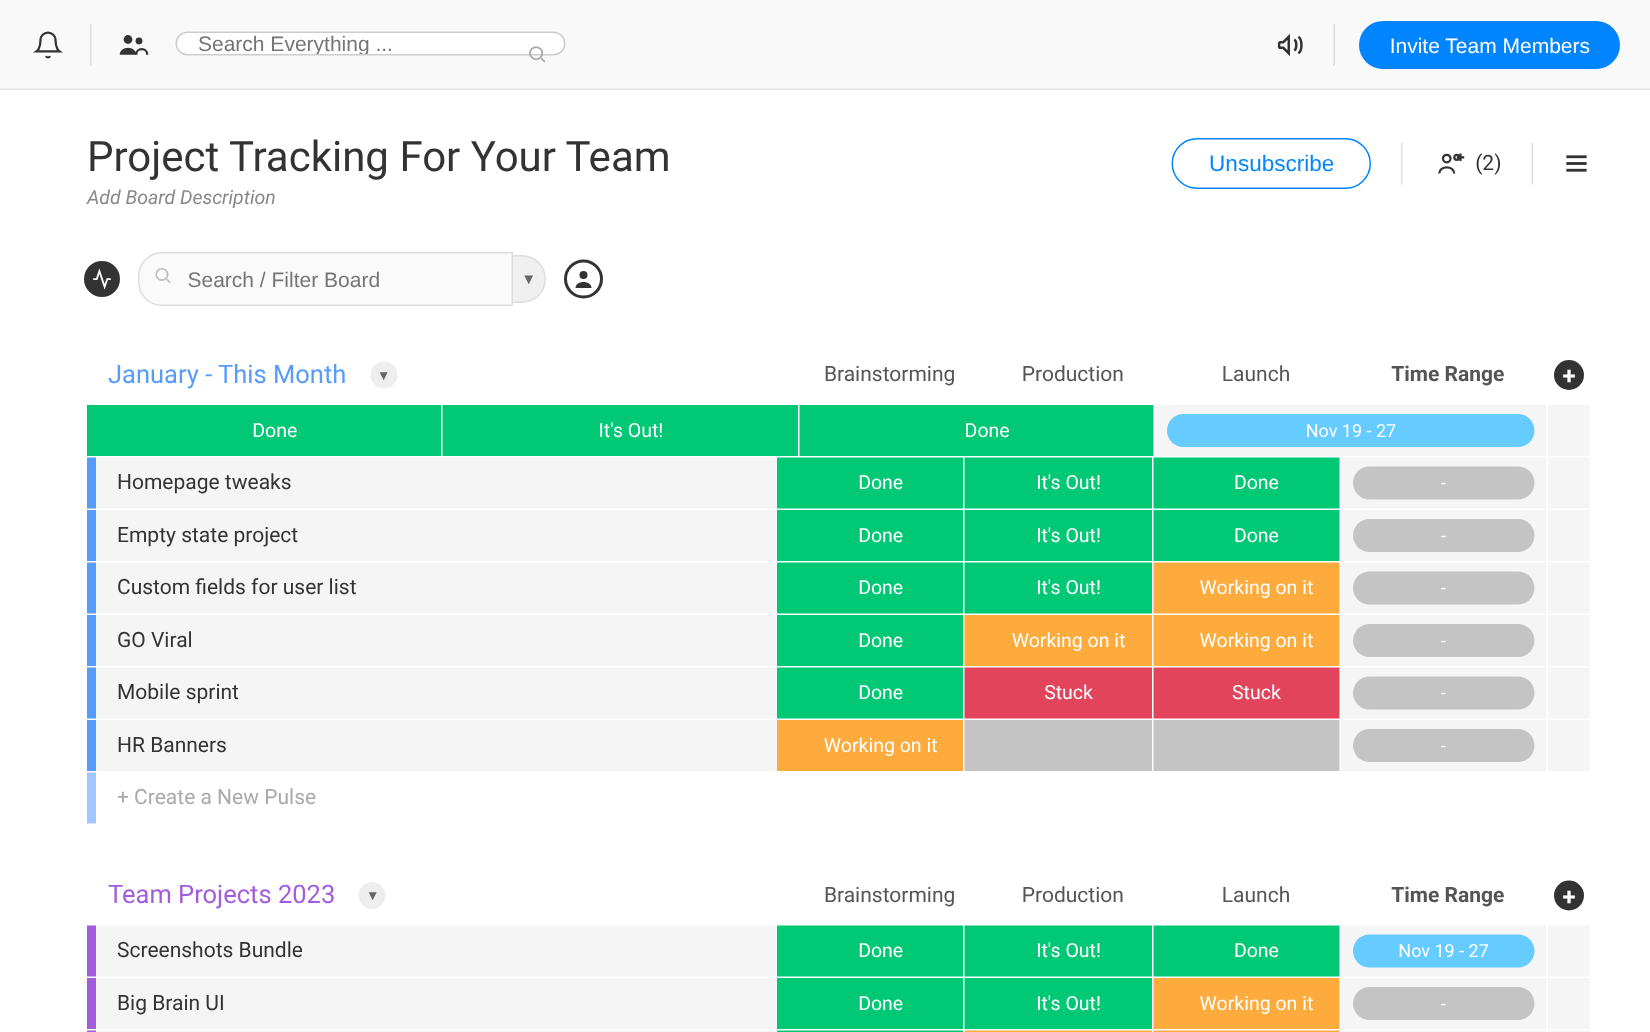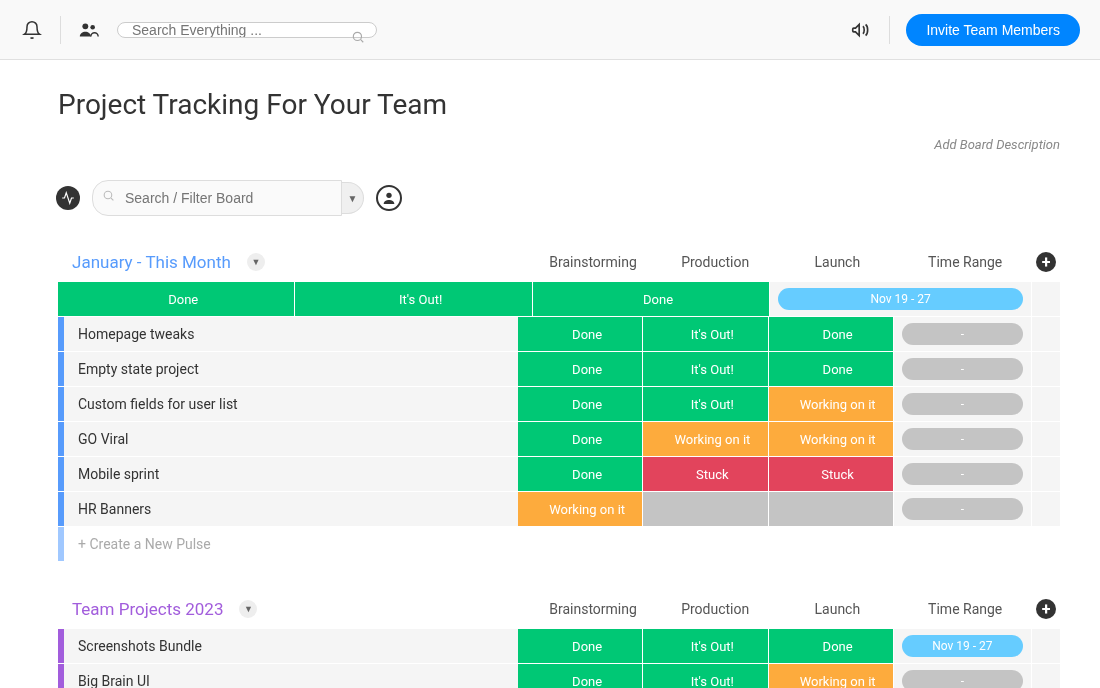--- a/index.html
+++ b/index.html
@@ -15,21 +15,21 @@
   .search-global .search-icon { position: absolute; right: 12px; top: 8px; color: #aaa; }
   .topbar-right { margin-left: auto; display: flex; align-items: center; gap: 16px; }
   .megaphone { color: #333; }
   .invite-btn { background: #0085ff; color: #fff; border: none; border-radius: 16px; height: 32px; padding: 0 20px; font-size: 14px; cursor: pointer; }
   
   
   .page { padding: 28px 40px 0 58px; }
   .page-header-row { display: flex; align-items: flex-start; }
   .page-title-block { flex: 1; }
   .page-title { font-size: 28px; font-weight: 400; color: #333; }
-  .page-desc { font-size: 13px; color: #888; font-style: italic; margin-top: 16px; text-align: right; }
+  .page-desc { font-size: 13px; color: #888; font-style: italic; margin-top: 4px; }
   .header-actions { display: flex; align-items: center; gap: 20px; margin-top: 4px; }
   .unsubscribe-btn { border: 1px solid #0085ff; color: #0085ff; background: #fff; border-radius: 18px; height: 34px; padding: 0 24px; font-size: 15px; cursor: pointer; }
   .members { display: flex; align-items: center; gap: 4px; color: #333; }
   .hamburger { font-size: 20px; cursor: pointer; }
   
   
   .filter-row { display: flex; align-items: center; gap: 12px; margin-top: 28px; margin-left: -2px; }
   .pulse-icon { width: 24px; height: 24px; border-radius: 50%; background: #333; display: flex; align-items: center; justify-content: center; color: #fff; }
   .filter-search { position: relative; display: flex; align-items: center; }
   .filter-search input { width: 250px; height: 36px; border: 1px solid #ddd; border-radius: 16px 0 0 16px; padding: 0 12px 0 32px; font-size: 14px; color: #777; outline: none; background: #fafafa; }
@@ -41,21 +41,21 @@
   .groups { margin-top: 36px; }
   .group { margin-bottom: 38px; }
   .group-header { display: flex; align-items: center; padding: 0 0 10px 14px; }
   .group-title-wrap { display: flex; align-items: center; gap: 16px; width: 460px; }
   .group-title { font-size: 17px; font-weight: 400; }
   .group-title.blue { color: #579bfc; }
   .group-title.purple { color: #a25ddc; }
   .group-collapse { width: 18px; height: 18px; border-radius: 50%; background: #eee; display: flex; align-items: center; justify-content: center; font-size: 9px; color: #666; cursor: pointer; }
   .col-headers { display: flex; flex: 1; }
   .col-header { flex: 1; text-align: center; font-size: 14px; color: #555; padding: 0 4px; }
-  .col-header.timerange { flex: 1.1; }
+  .col-header.timerange { flex: 1.1; font-weight: bold; }
   .add-col { width: 28px; display: flex; align-items: center; justify-content: center; cursor: pointer; }
   .add-col-circle { width: 20px; height: 20px; border-radius: 50%; background: #333; color: #fff; display: flex; align-items: center; justify-content: center; font-size: 16px; font-weight: bold; }
   
   
   .rows { }
   .row { display: flex; height: 34px; margin-bottom: 1px; }
   .row-left { width: 460px; display: flex; align-items: center; background: #f5f5f5; }
   .row-bar { width: 6px; height: 100%; }
   .row-bar.blue { background: #579bfc; }
   .row-bar.purple { background: #a25ddc; }
@@ -124,20 +124,42 @@
     <button class="invite-btn">Invite Team Members</button>
   </div>
 </div>
 
 <div class="page">
   <div class="page-header-row">
     <div class="page-title-block">
       <h1 class="page-title">Project Tracking For Your Team</h1>
       <div class="page-desc">Add Board Description</div>
     </div>
+    <div class="header-actions">
+      <button class="unsubscribe-btn">Unsubscribe</button>
+      <div class="divider-v"></div>
+      <div class="members">
+        <svg width="24" height="20" viewBox="0 0 24 24" fill="none" stroke="#333" stroke-width="1.8">
+            <circle cx="9" cy="8" r="3"></circle>
+            <path d="M3 20c0-3 3-5 6-5s6 2 6 5"></path>
+            <circle cx="17" cy="7" r="2"></circle>
+            <line x1="20" y1="4" x2="20" y2="10"></line>
+            <line x1="17" y1="7" x2="23" y2="7"></line>
+          </svg>
+        <span>(2)</span>
+      </div>
+      <div class="divider-v"></div>
+      <div class="hamburger">
+        <svg width="18" height="18" viewBox="0 0 24 24" fill="none" stroke="#333" stroke-width="2.5">
+            <line x1="3" y1="6" x2="21" y2="6"></line>
+            <line x1="3" y1="12" x2="21" y2="12"></line>
+            <line x1="3" y1="18" x2="21" y2="18"></line>
+          </svg>
+      </div>
+    </div>
   </div>
 
   <div class="filter-row">
     <div class="pulse-icon">
       <svg width="14" height="14" viewBox="0 0 24 24" fill="none" stroke="#fff" stroke-width="2">
           <polyline points="2 12 6 12 9 3 15 21 18 12 22 12"></polyline>
         </svg>
     </div>
     <div class="filter-search">
       <span class="search-icon">

